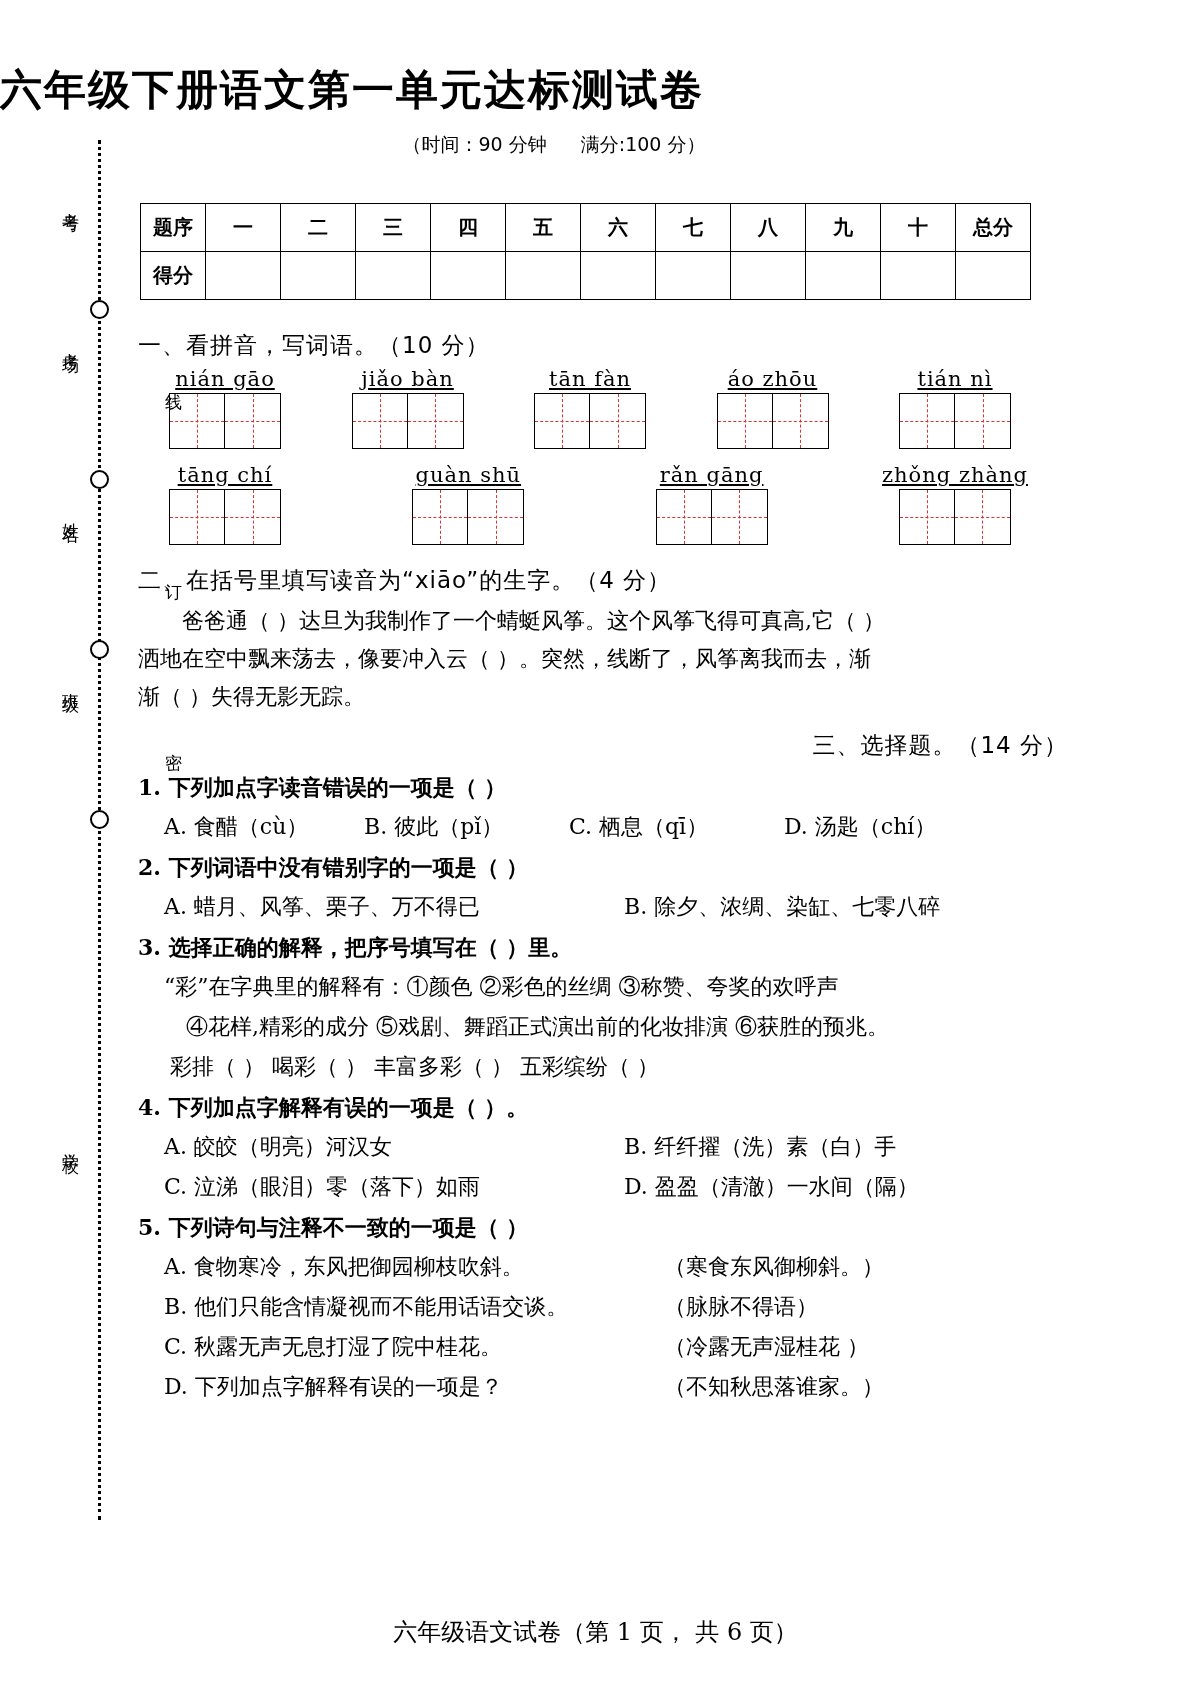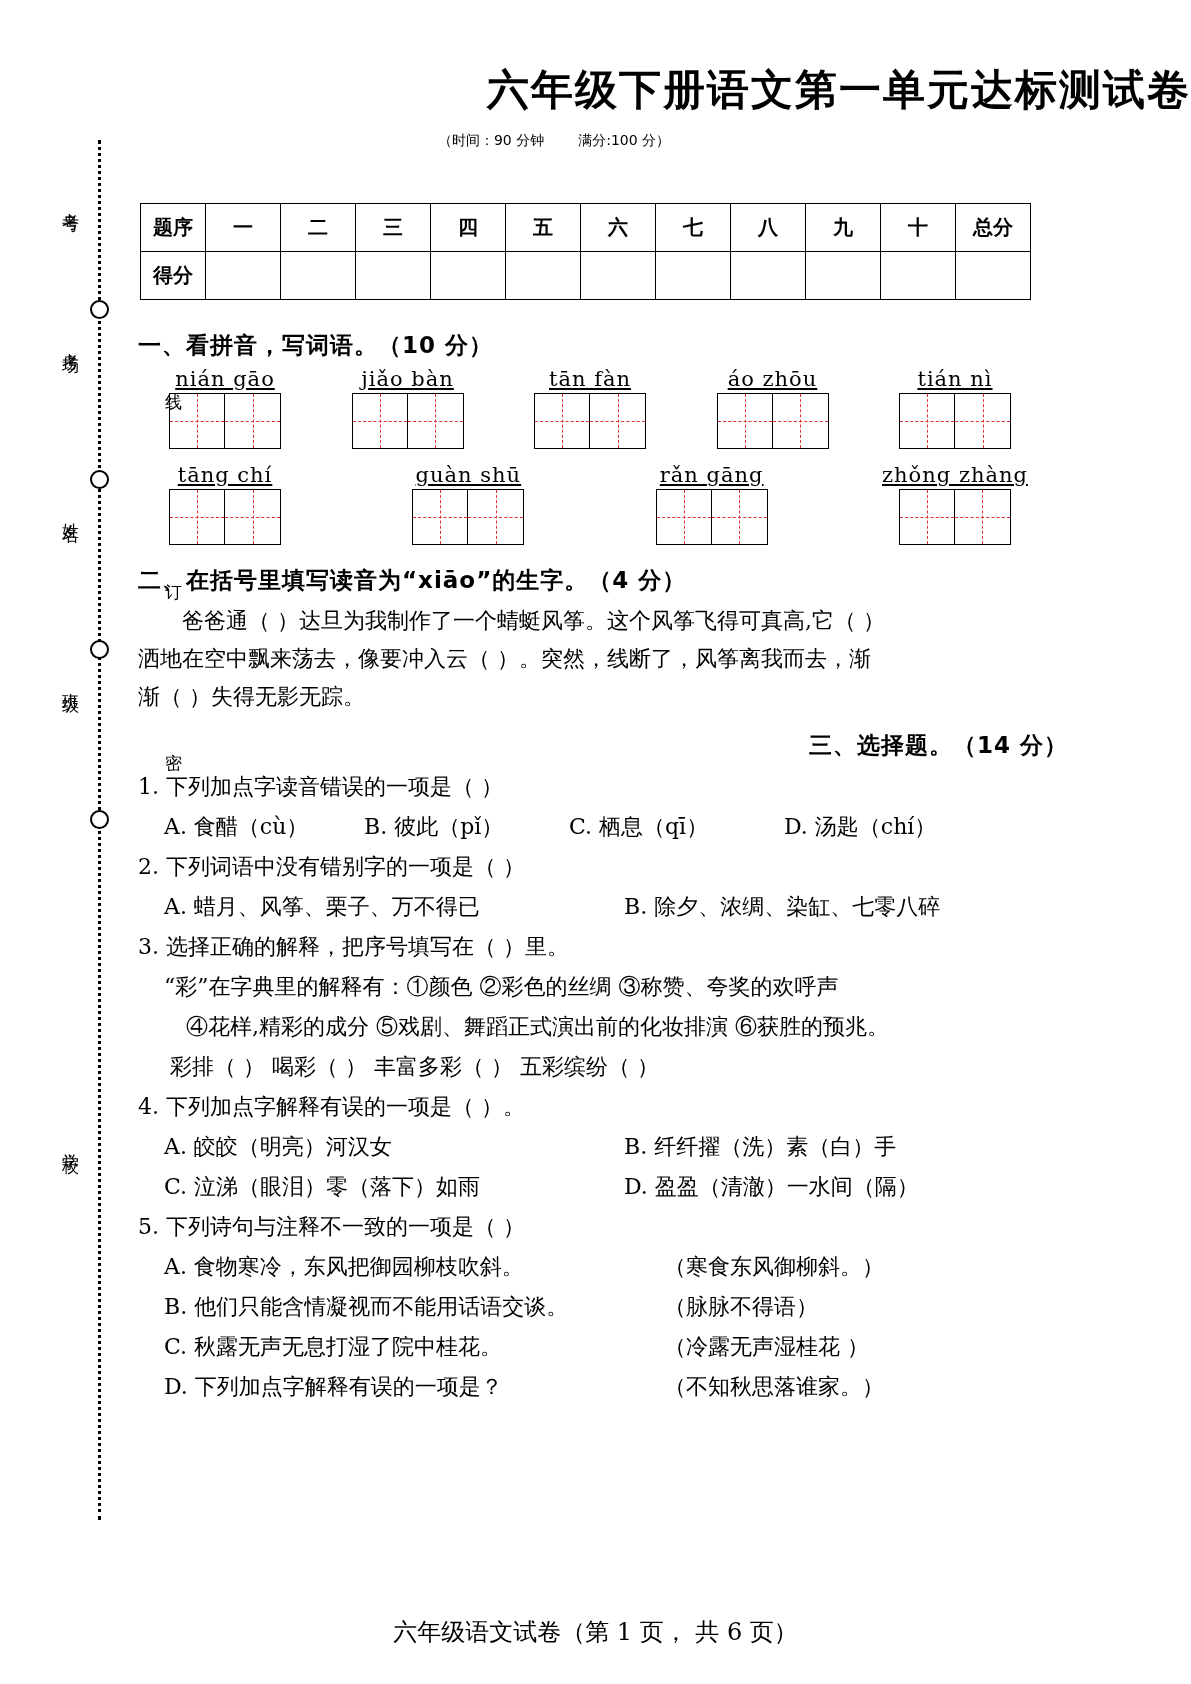--- a/index.html
+++ b/index.html
@@ -37,28 +37,28 @@
   .vword {
     position:absolute; left:103px;
     writing-mode:vertical-rl; text-orientation:upright;
     font-size:17px; font-family:"DejaVu Sans", sans-serif;
     letter-spacing:2px;
   }
 
   
   .title {
     position:absolute; top:62px; left:0; width:1191px;
-    text-align:right;
+    text-align:left;
     font-size:42px; font-weight:bold;
     font-family:Liberation Serif, serif;
     letter-spacing:2px;
   }
   .subtitle {
     position:absolute; top:132px; left:0; width:1108px;
-    text-align:center; font-size:14px;
+    text-align:center; font-size:19px;
     font-family:"DejaVu Sans", sans-serif;
   }
   .subtitle span.gap { display:inline-block; width:34px; }
 
   
   .score-table {
     position:absolute; left:140px; top:203px;
     border-collapse:collapse;
   }
   .score-table td {
@@ -69,21 +69,21 @@
     font-family:"DejaVu Sans", sans-serif;
     font-weight:bold;
   }
   .score-table td.head { width:62px; }
 
   
   .content {
     position:absolute; left:138px; top:320px; width:930px;
   }
   .sec-title {
-    font-size:23px; font-weight:bold;
+    font-size:23px; font-weight:normal;
     font-family:"DejaVu Sans", sans-serif;
     margin:10px 0 6px 0;
     letter-spacing:1px;
   }
   .pinyin-row { margin-top:6px; }
   .pinyin-line {
     display:flex; justify-content:space-between;
     width:880px; margin-left:12px;text-decoration:underline;
   }
   .pinyin-cellgroup { width:150px; text-align:center; }
@@ -116,20 +116,21 @@
 
   .para {
     font-size:22px; line-height:38px;
     font-family:"DejaVu Serif", serif;
     text-indent:0;
   }
   .para.indent { text-indent:44px; }
   .q {
     font-size:22px; line-height:40px;
     font-family:"DejaVu Serif", serif;
+    font-weight:bold;
   }
   .opts {
     font-size:22px; line-height:40px;
     display:flex;
     font-family:"DejaVu Serif", serif;
     padding-left:26px;
   }
   .opts > span { display:inline-block; }
 
   .choice-line { padding-left:26px; font-size:22px; line-height:40px; }

